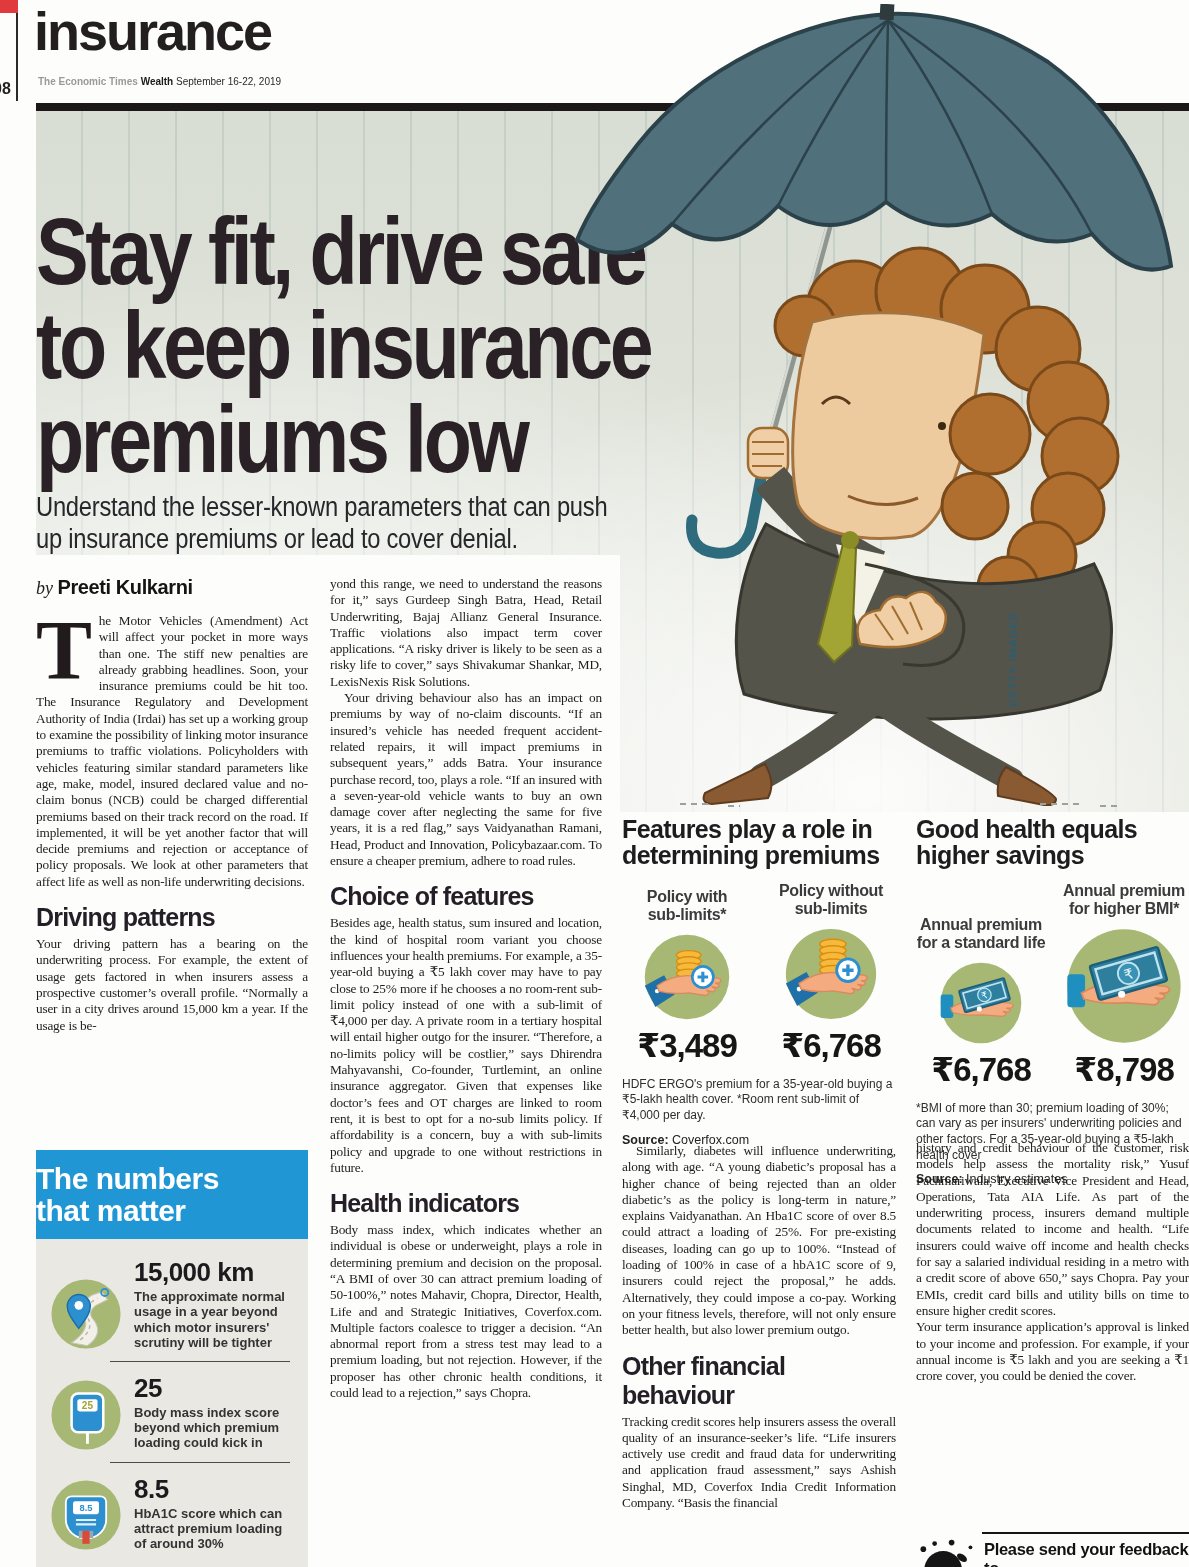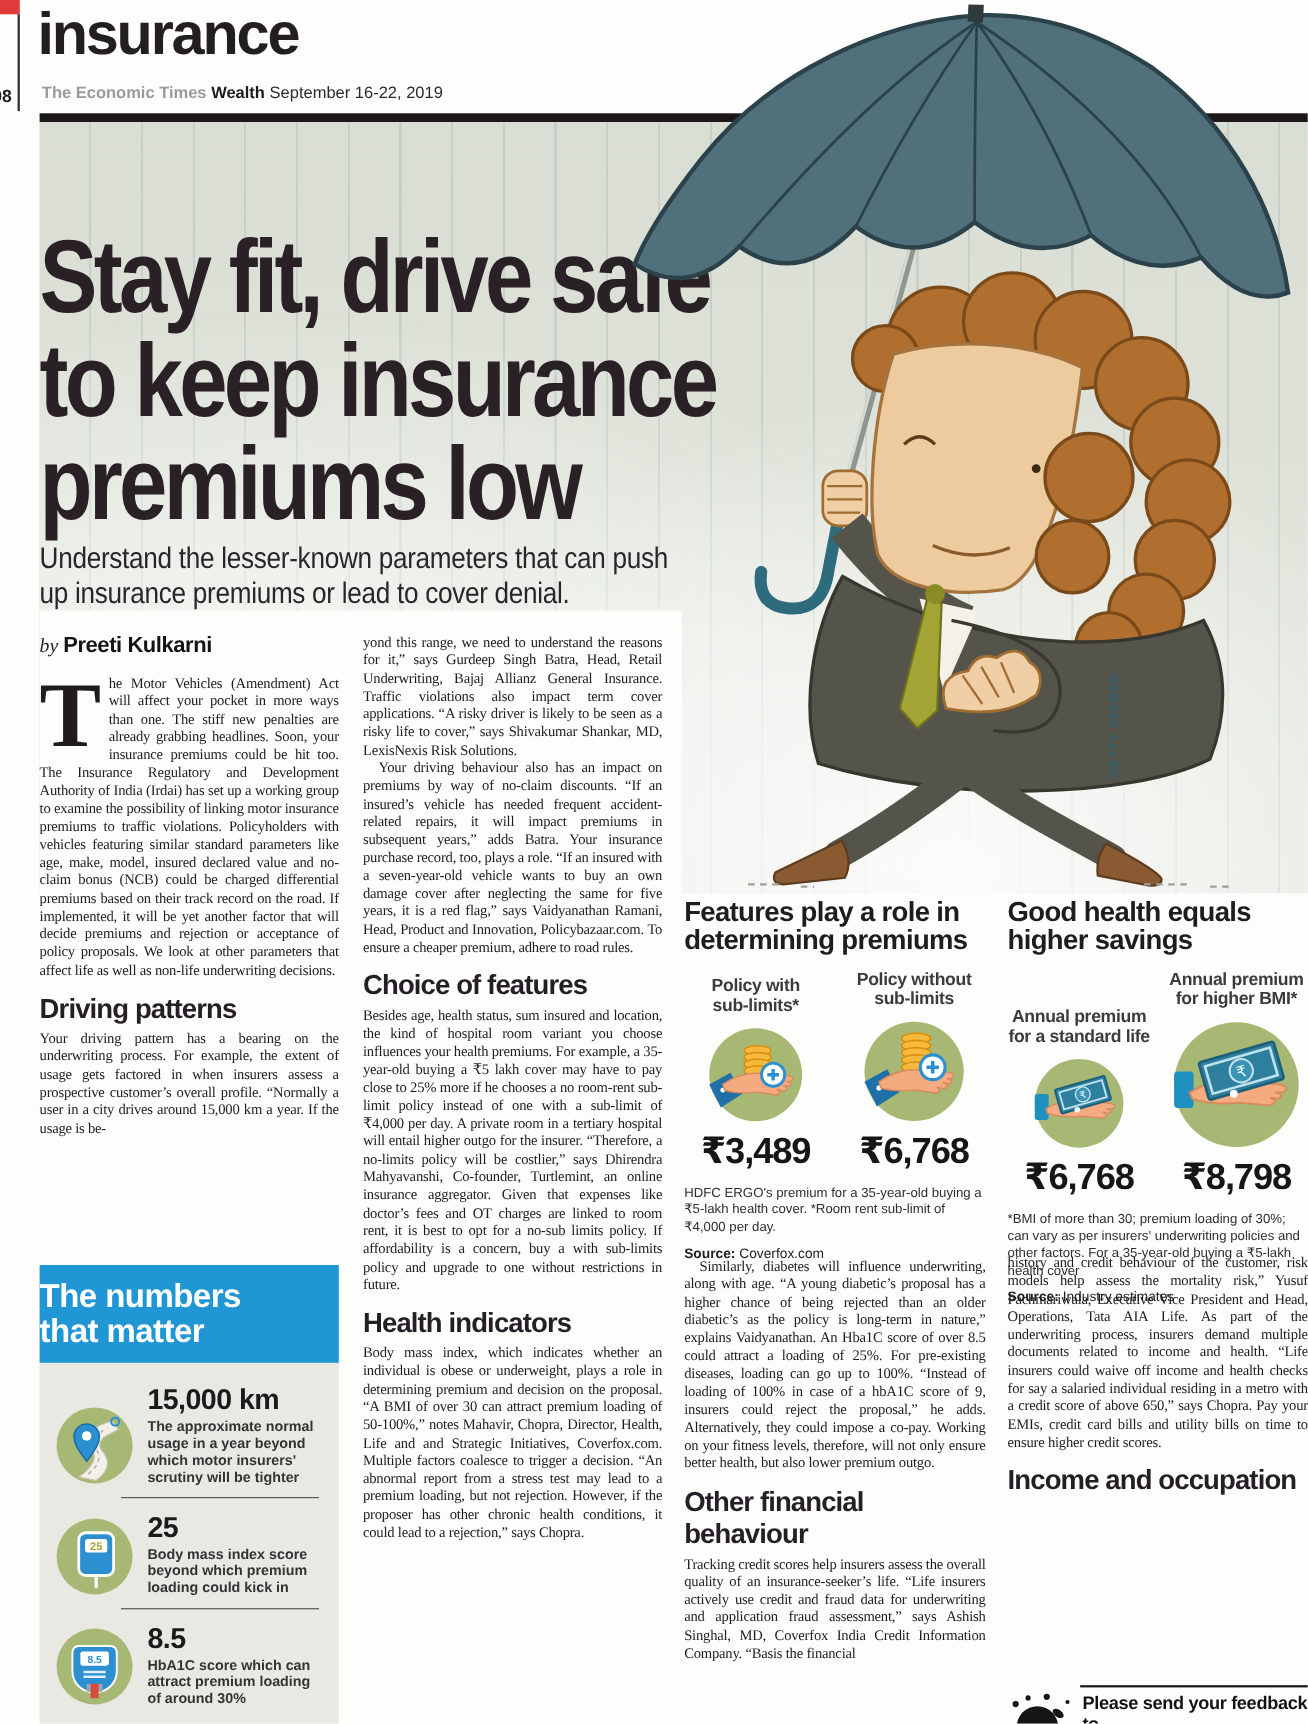--- a/index.html
+++ b/index.html
@@ -5,21 +5,21 @@
   html,body{margin:0;padding:0;background:#fff;}
   .page{position:relative;width:1189px;height:1567px;background:#fdfdfb;overflow:hidden;
         font-family:"Liberation Sans","DejaVu Sans",sans-serif;color:#1d1d1d;}
   .prelines{white-space:pre-line;}
   
   .corner-red{position:absolute;left:0;top:0;width:18px;height:13px;background:#e03a3c;}
   .vrule{position:absolute;left:16px;top:13px;width:2px;height:88px;background:#2a2a2a;}
   .page-num{position:absolute;left:-7px;top:80px;font-size:16px;font-weight:bold;color:#231f20;}
   .section-title{position:absolute;left:34px;top:0px;margin:0;font-size:54px;font-weight:900;
                  letter-spacing:-2px;color:#231f20;}
-  .masthead-line{position:absolute;left:38px;top:76px;font-size:15px;}
+  .masthead-line{position:absolute;left:38px;top:76px;font-size:10px;}
   .mh-gray{color:#9a9a9a;font-weight:bold;}
   .mh-bold{color:#1b1b1b;font-weight:bold;}
   .mh-date{color:#2a2a2a;}
   .black-bar{position:absolute;left:36px;top:103px;width:1153px;height:8px;background:#1c181a;}
   
   .hero{position:absolute;left:36px;top:111px;width:1153px;height:701px;
         background:
           radial-gradient(ellipse at 18% 82%, rgba(255,255,255,.85), transparent 50%),
           radial-gradient(ellipse at 72% 97%, rgba(255,255,255,.9), transparent 45%),
           repeating-linear-gradient(90deg, transparent 0 45px, rgba(120,146,148,.20) 45px 47px),
@@ -321,21 +321,21 @@
         </svg>
         <div class="price">₹8,798</div>
       </div>
     </div>
     <p class="footnote">*BMI of more than 30; premium loading of 30%; can vary as per insurers' underwriting policies and other factors. For a 35-year-old buying a ₹5-lakh health cover</p>
     <p class="source"><b>Source:</b> <span>Industry estimates</span></p>
   </div>
 
   <div class="col col4t">
     <p class="body">history and credit behaviour of the customer, risk models help assess the mortality risk,” Yusuf Pachmariwala, Executive Vice President and Head, Operations, Tata AIA Life. As part of the underwriting process, insurers demand multiple documents related to income and health. “Life insurers could waive off income and health checks for say a salaried individual residing in a metro with a credit score of above 650,” says Chopra. Pay your EMIs, credit card bills and utility bills on time to ensure higher credit scores.</p>
-    <h3 class="sec-h">Income and occupation</h3>
+    <p class="body">Your term insurance application’s approval is linked to your income and profession. For example, if your annual income is ₹5 lakh and you are seeking a ₹1 crore cover, you could be denied the cover.</p>
   </div>
 
   <div class="feedback">
     <svg width="66" height="70" viewBox="0 0 70 70">
       <circle cx="33" cy="36" r="20" fill="#151515"></circle>
       <ellipse cx="53" cy="23" rx="6" ry="3.5" transform="rotate(35 53 23)" fill="#151515"></ellipse>
       <ellipse cx="14" cy="50" rx="4" ry="2.5" transform="rotate(-30 14 50)" fill="#151515"></ellipse>
       <circle cx="12" cy="14" r="3" fill="#151515"></circle>
         <circle cx="24" cy="8" r="2.5" fill="#151515"></circle>
       <circle cx="42" cy="7" r="3" fill="#151515"></circle>

